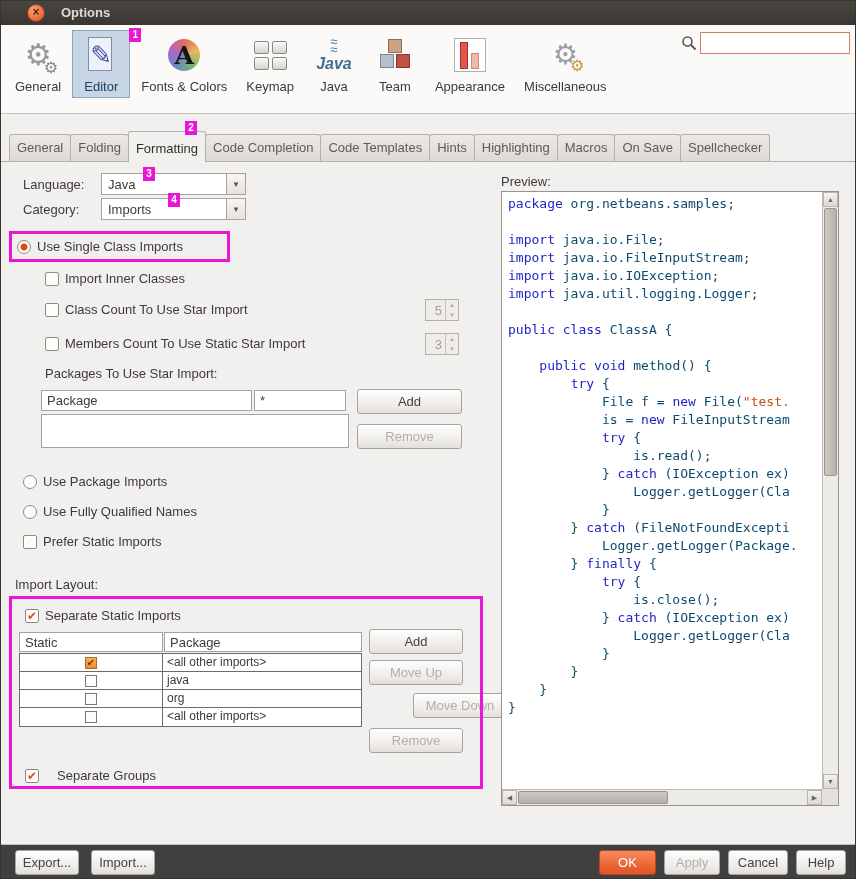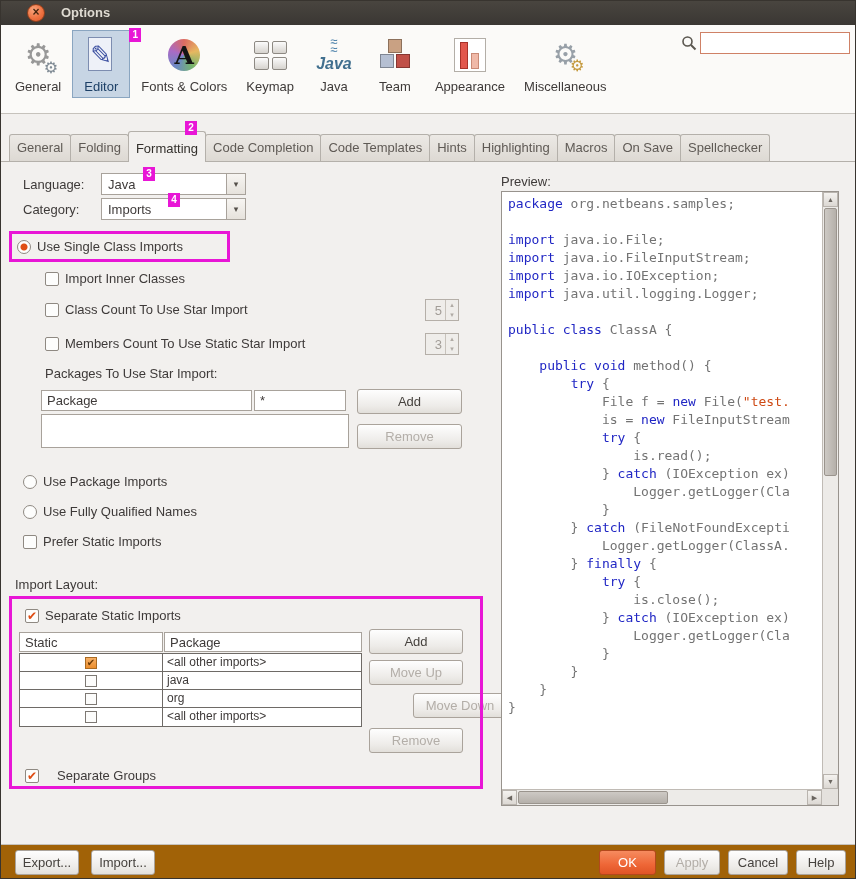--- a/index.html
+++ b/index.html
@@ -97,33 +97,33 @@
   .lt-btns{position:absolute;width:94px;height:130px}
   .lt-btns .btn{left:0;width:94px}
 
   
   .preview-panel{position:absolute;left:500px;top:29px;width:338px;height:615px;border:1px solid #98938d;background:#fff}
   .code{position:absolute;left:0;top:0;right:16px;bottom:16px;overflow:hidden;padding:3px 0 0 6px;
     font-family:"DejaVu Sans Mono","Liberation Mono",monospace;font-size:13px;line-height:18px}
   .code-line{white-space:pre;height:18px}
   .tok-kw{color:#2026c4}
   .tok-st{color:#ce4a14}
-  .tok-pl{color:#737373}
+  .tok-pl{color:#0c4a6e}
   .vscroll{position:absolute;right:0;top:0;bottom:16px;width:16px;background:#edebe8;border-left:1px solid #c0bbb5}
   .hscroll{position:absolute;left:0;right:16px;bottom:0;height:16px;background:#edebe8;border-top:1px solid #c0bbb5}
   .sbtn{position:absolute;width:15px;height:15px;font-size:7px;color:#6b6660;display:flex;align-items:center;justify-content:center;
     background:linear-gradient(#f4f2ef,#dcd8d3);border:1px solid #b9b4ae;cursor:pointer}
   .vthumb{position:absolute;left:1px;right:1px;top:16px;height:268px;background:linear-gradient(90deg,#cdc9c4,#b5b0aa);
     border:1px solid #9a948d;border-radius:2px;cursor:pointer}
   .hthumb{position:absolute;top:1px;bottom:1px;left:16px;width:150px;background:linear-gradient(#cdc9c4,#b5b0aa);
     border:1px solid #9a948d;border-radius:2px;cursor:pointer}
   .corner{position:absolute;right:0;bottom:0;width:16px;height:16px;background:#e4e1dd}
 
   
-  .footer{position:absolute;left:0;top:843px;right:0;height:36px;background:#a16207;border-top:1px solid #c6c2bc}
+  .footer{position:absolute;left:0;top:843px;right:0;height:36px;background:#404040;border-top:1px solid #c6c2bc}
 
   
   .badge{position:absolute;min-width:12px;height:14px;background:#e816d6;color:#fff;font-size:10px;font-weight:bold;
     line-height:14px;text-align:center;padding:0 2px;z-index:6}
   .ann-box{position:absolute;border:3px solid #e816d6;pointer-events:none;z-index:5}
 </style>
 </head>
 <body>
 
 <div class="window">
@@ -347,21 +347,21 @@
           <div class="code-line"><span class="tok-pl">    </span><span class="tok-kw">public</span><span class="tok-pl"> </span><span class="tok-kw">void</span><span class="tok-pl"> method() {</span></div>
           <div class="code-line"><span class="tok-pl">        </span><span class="tok-kw">try</span><span class="tok-pl"> {</span></div>
           <div class="code-line"><span class="tok-pl">            File f = </span><span class="tok-kw">new</span><span class="tok-pl"> File(</span><span class="tok-st">"test.</span></div>
           <div class="code-line"><span class="tok-pl">            is = </span><span class="tok-kw">new</span><span class="tok-pl"> FileInputStream</span></div>
           <div class="code-line"><span class="tok-pl">            </span><span class="tok-kw">try</span><span class="tok-pl"> {</span></div>
           <div class="code-line"><span class="tok-pl">                is.read();</span></div>
           <div class="code-line"><span class="tok-pl">            } </span><span class="tok-kw">catch</span><span class="tok-pl"> (IOException ex)</span></div>
           <div class="code-line"><span class="tok-pl">                Logger.getLogger(Cla</span></div>
           <div class="code-line"><span class="tok-pl">            }</span></div>
           <div class="code-line"><span class="tok-pl">        } </span><span class="tok-kw">catch</span><span class="tok-pl"> (FileNotFoundExcepti</span></div>
-          <div class="code-line"><span class="tok-pl">            Logger.getLogger(ClassA.</span></div>
+          <div class="code-line"><span class="tok-pl">            Logger.getLogger(Package.</span></div>
           <div class="code-line"><span class="tok-pl">        } </span><span class="tok-kw">finally</span><span class="tok-pl"> {</span></div>
           <div class="code-line"><span class="tok-pl">            </span><span class="tok-kw">try</span><span class="tok-pl"> {</span></div>
           <div class="code-line"><span class="tok-pl">                is.close();</span></div>
           <div class="code-line"><span class="tok-pl">            } </span><span class="tok-kw">catch</span><span class="tok-pl"> (IOException ex)</span></div>
           <div class="code-line"><span class="tok-pl">                Logger.getLogger(Cla</span></div>
           <div class="code-line"><span class="tok-pl">            }</span></div>
           <div class="code-line"><span class="tok-pl">        }</span></div>
           <div class="code-line"><span class="tok-pl">    }</span></div>
           <div class="code-line"><span class="tok-pl">}</span></div>
         </div>

